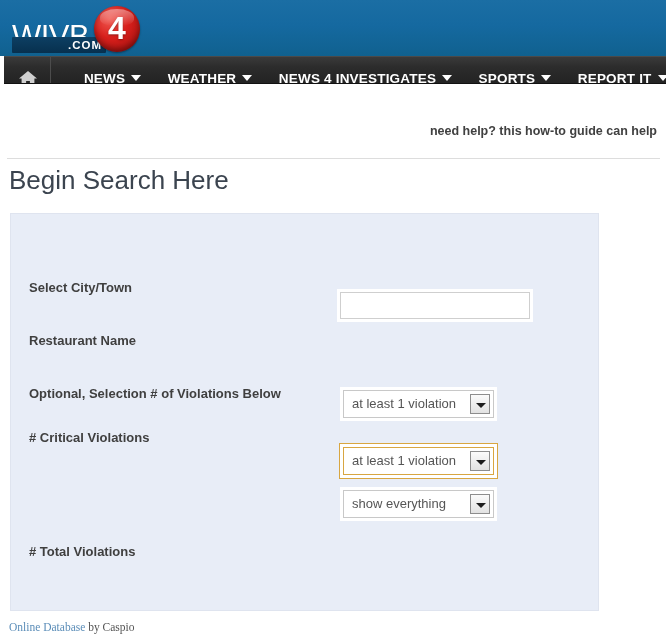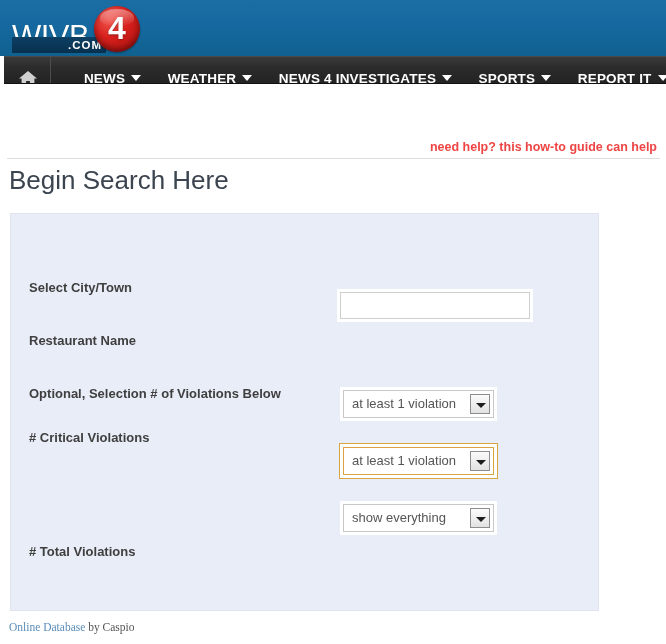--- a/index.html
+++ b/index.html
@@ -84,22 +84,22 @@
     display: inline-block; margin-left: 6px;
     width: 0; height: 0; vertical-align: middle; position: relative; top: -1px;
     border-left: 5px solid transparent; border-right: 5px solid transparent;
     border-top: 6px solid #ffffff;
   }
   .nav-pad { display: inline-block; width: 13px; }
 
   
   .help-link {
     position: absolute; right: 9px; top: 124px;
-    font-size: 12.5px; font-weight: bold; color: #ef4444;
-    text-decoration: none; cursor: pointer; margin-top: 16px;
+    font-size: 12.5px; font-weight: bold; color: #404040;
+    text-decoration: none; cursor: pointer;
   }
 
   
   .rule {
     position: absolute; left: 7px; top: 158px; width: 653px; height: 1px;
     background: #dddddd;
   }
   .page-title {
     position: absolute; left: 9px; top: 165px;
     font-size: 26px; color: #3b444f; font-weight: normal;
@@ -238,21 +238,21 @@
       <span>at least 1 violation</span>
       <span class="arrowbox"></span>
     </div>
 
     <div class="sel focused" style="left:332px; top:233px; width:151px;">
       <span>at least 1 violation</span>
       <span class="arrowbox"></span>
     </div>
 
     <div class="lbl" style="top:298px;"># Total Violations</div>
-    <div class="sel" style="left:332px; top:290px; width:151px;">
+    <div class="sel" style="left:332px; top:276px; width:151px;">
       <span>show everything</span>
       <span class="arrowbox"></span>
     </div>
 
   </div>
 
   <div class="footer">
     <a>Online Database</a><span> by Caspio</span>
   </div>
 

